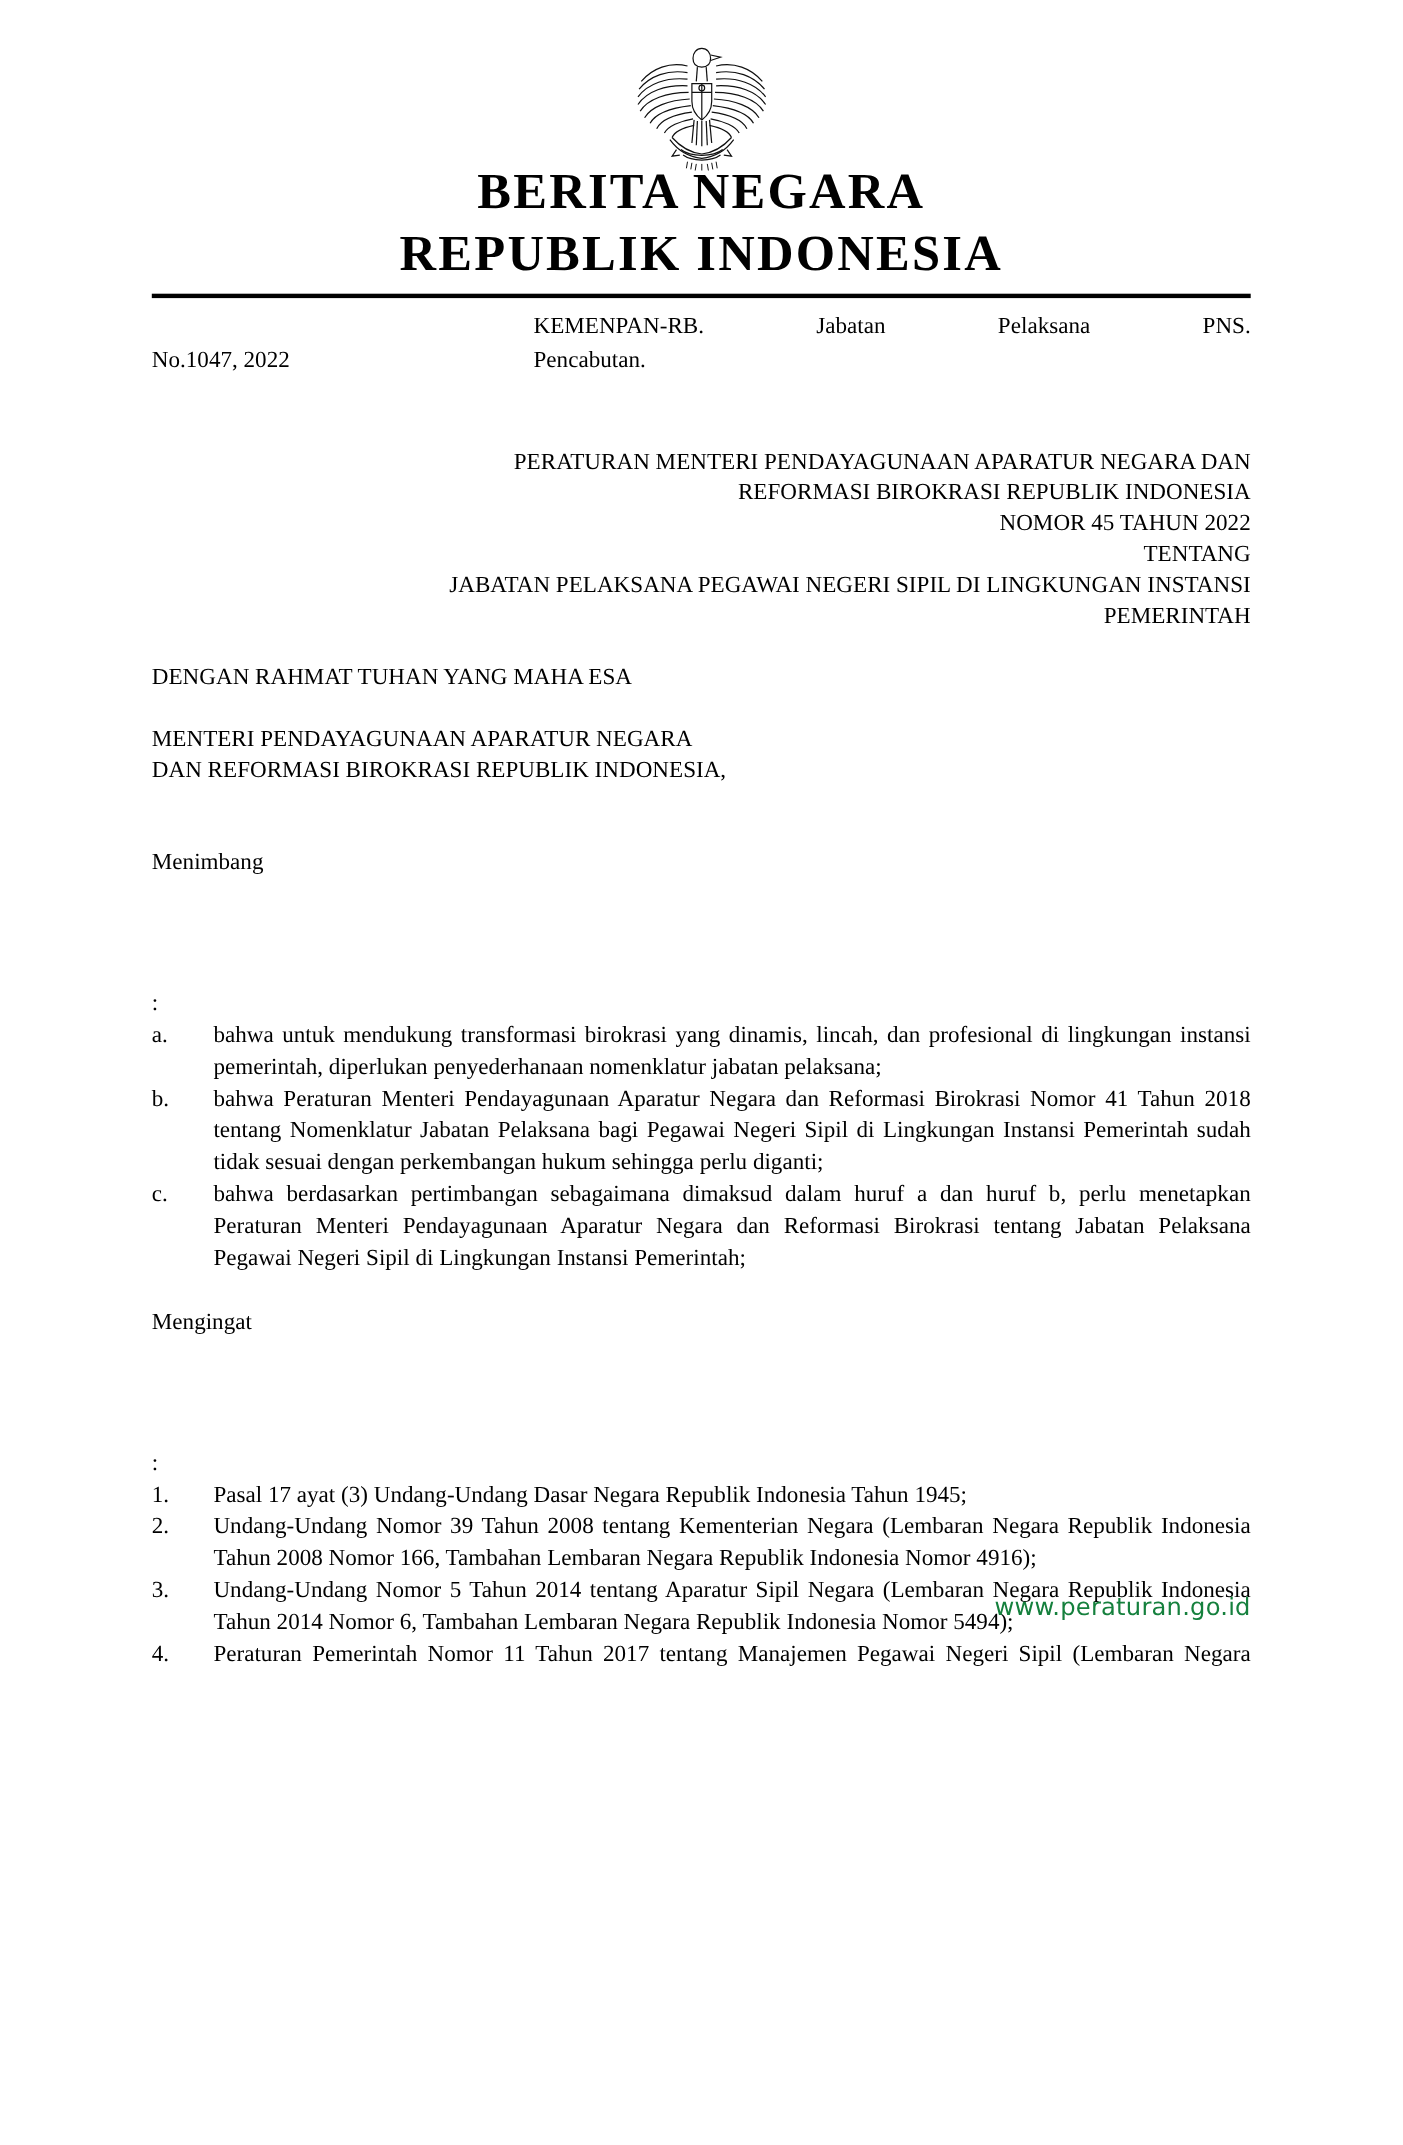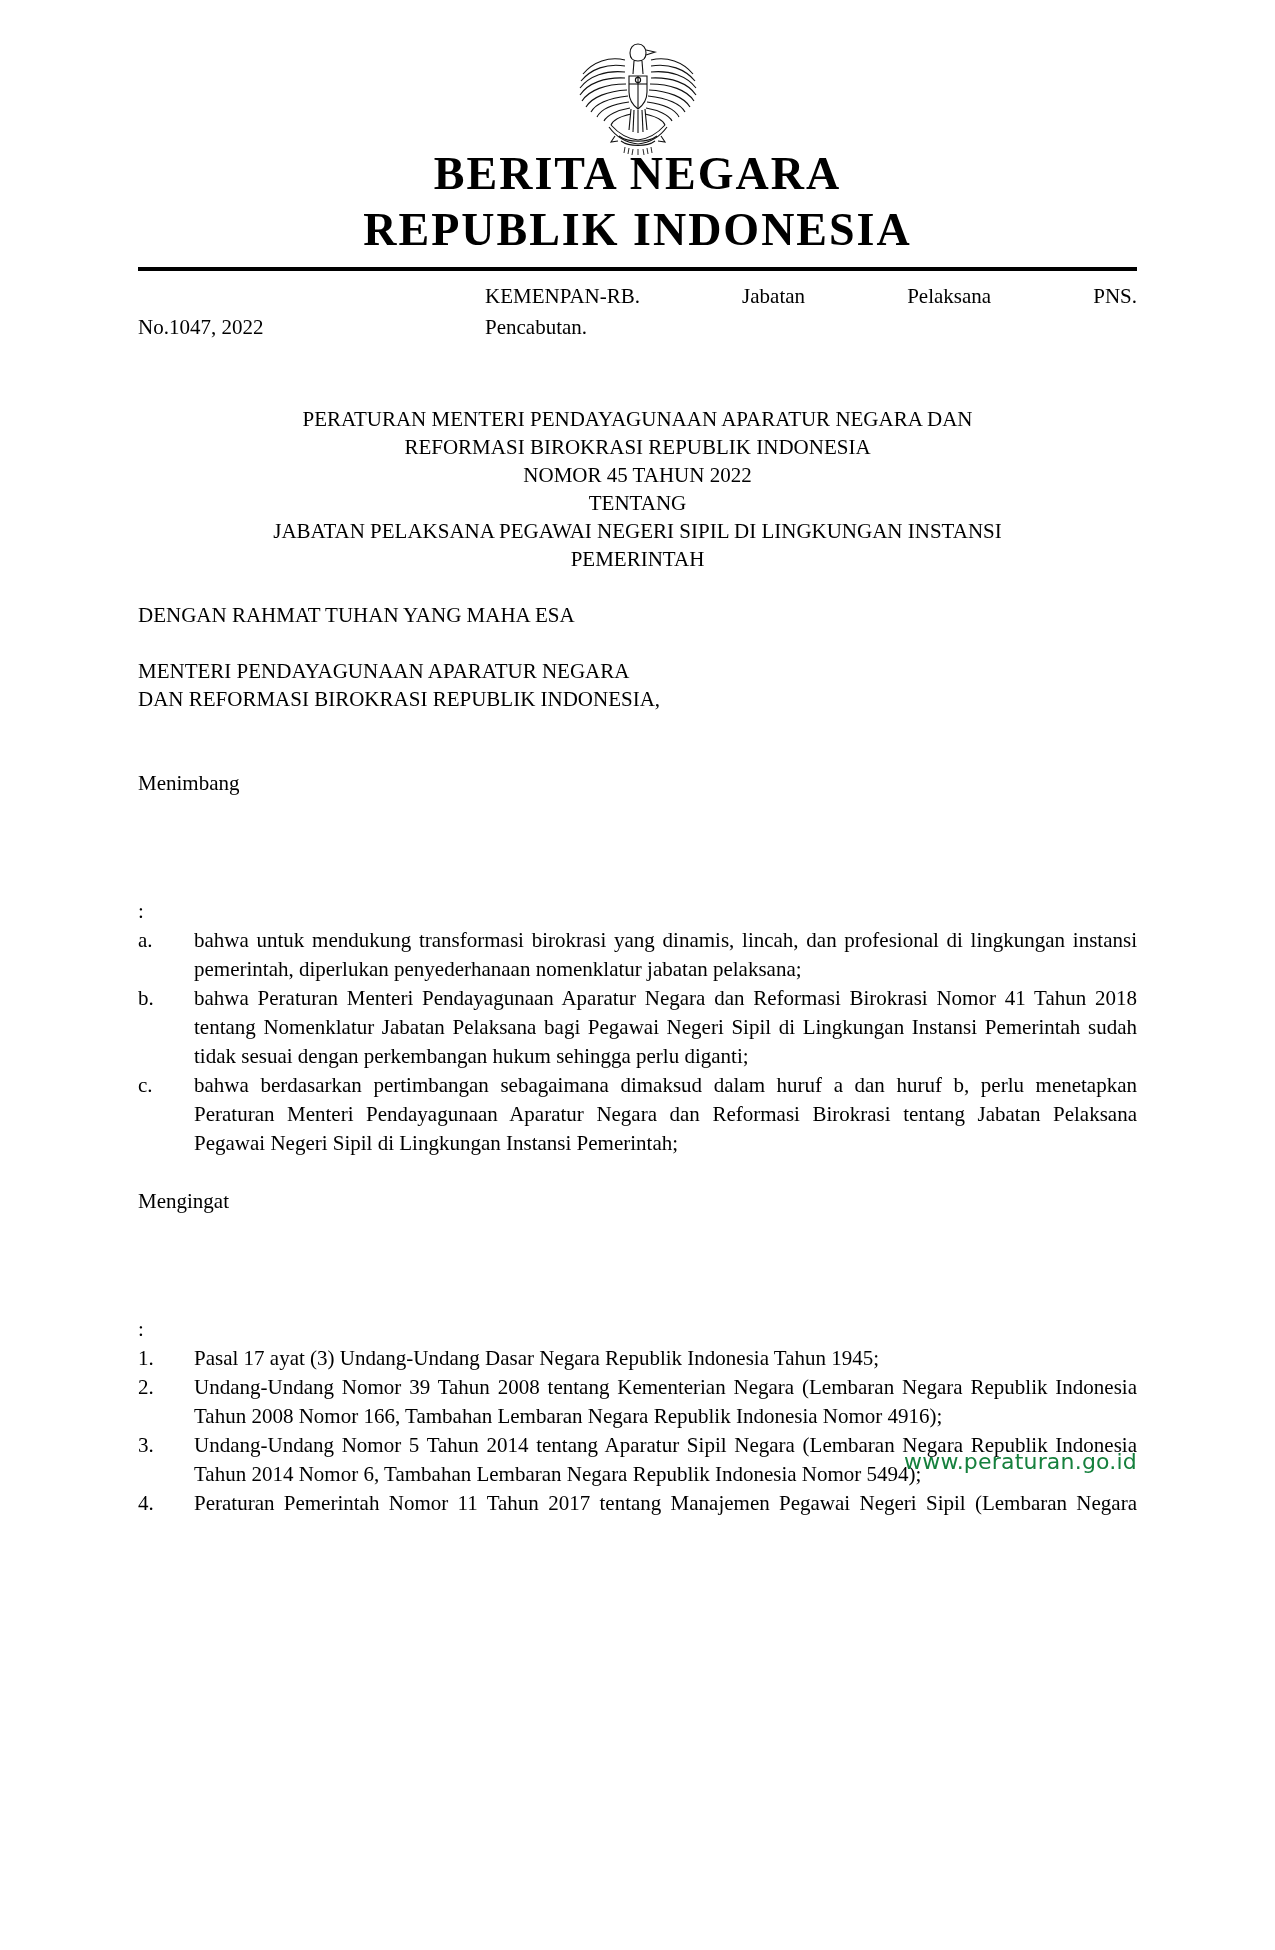--- a/index.html
+++ b/index.html
@@ -79,21 +79,21 @@
     margin-left: 17px;
   }
   .doc-header .subject .tail {
     text-align: left;
     text-align-last: left;
   }
 
   
   .title-block {
     margin: 62px 138px 0 138px;
-    text-align: center;
+    text-align: right;
     font-size: 21px;
     line-height: 28px;
   }
   .title-block .ttl-line { display: block; }
 
   .invocation {
     margin: 28px 138px 0 138px;
     text-align: left;
     font-size: 21px;
     line-height: 28px;

